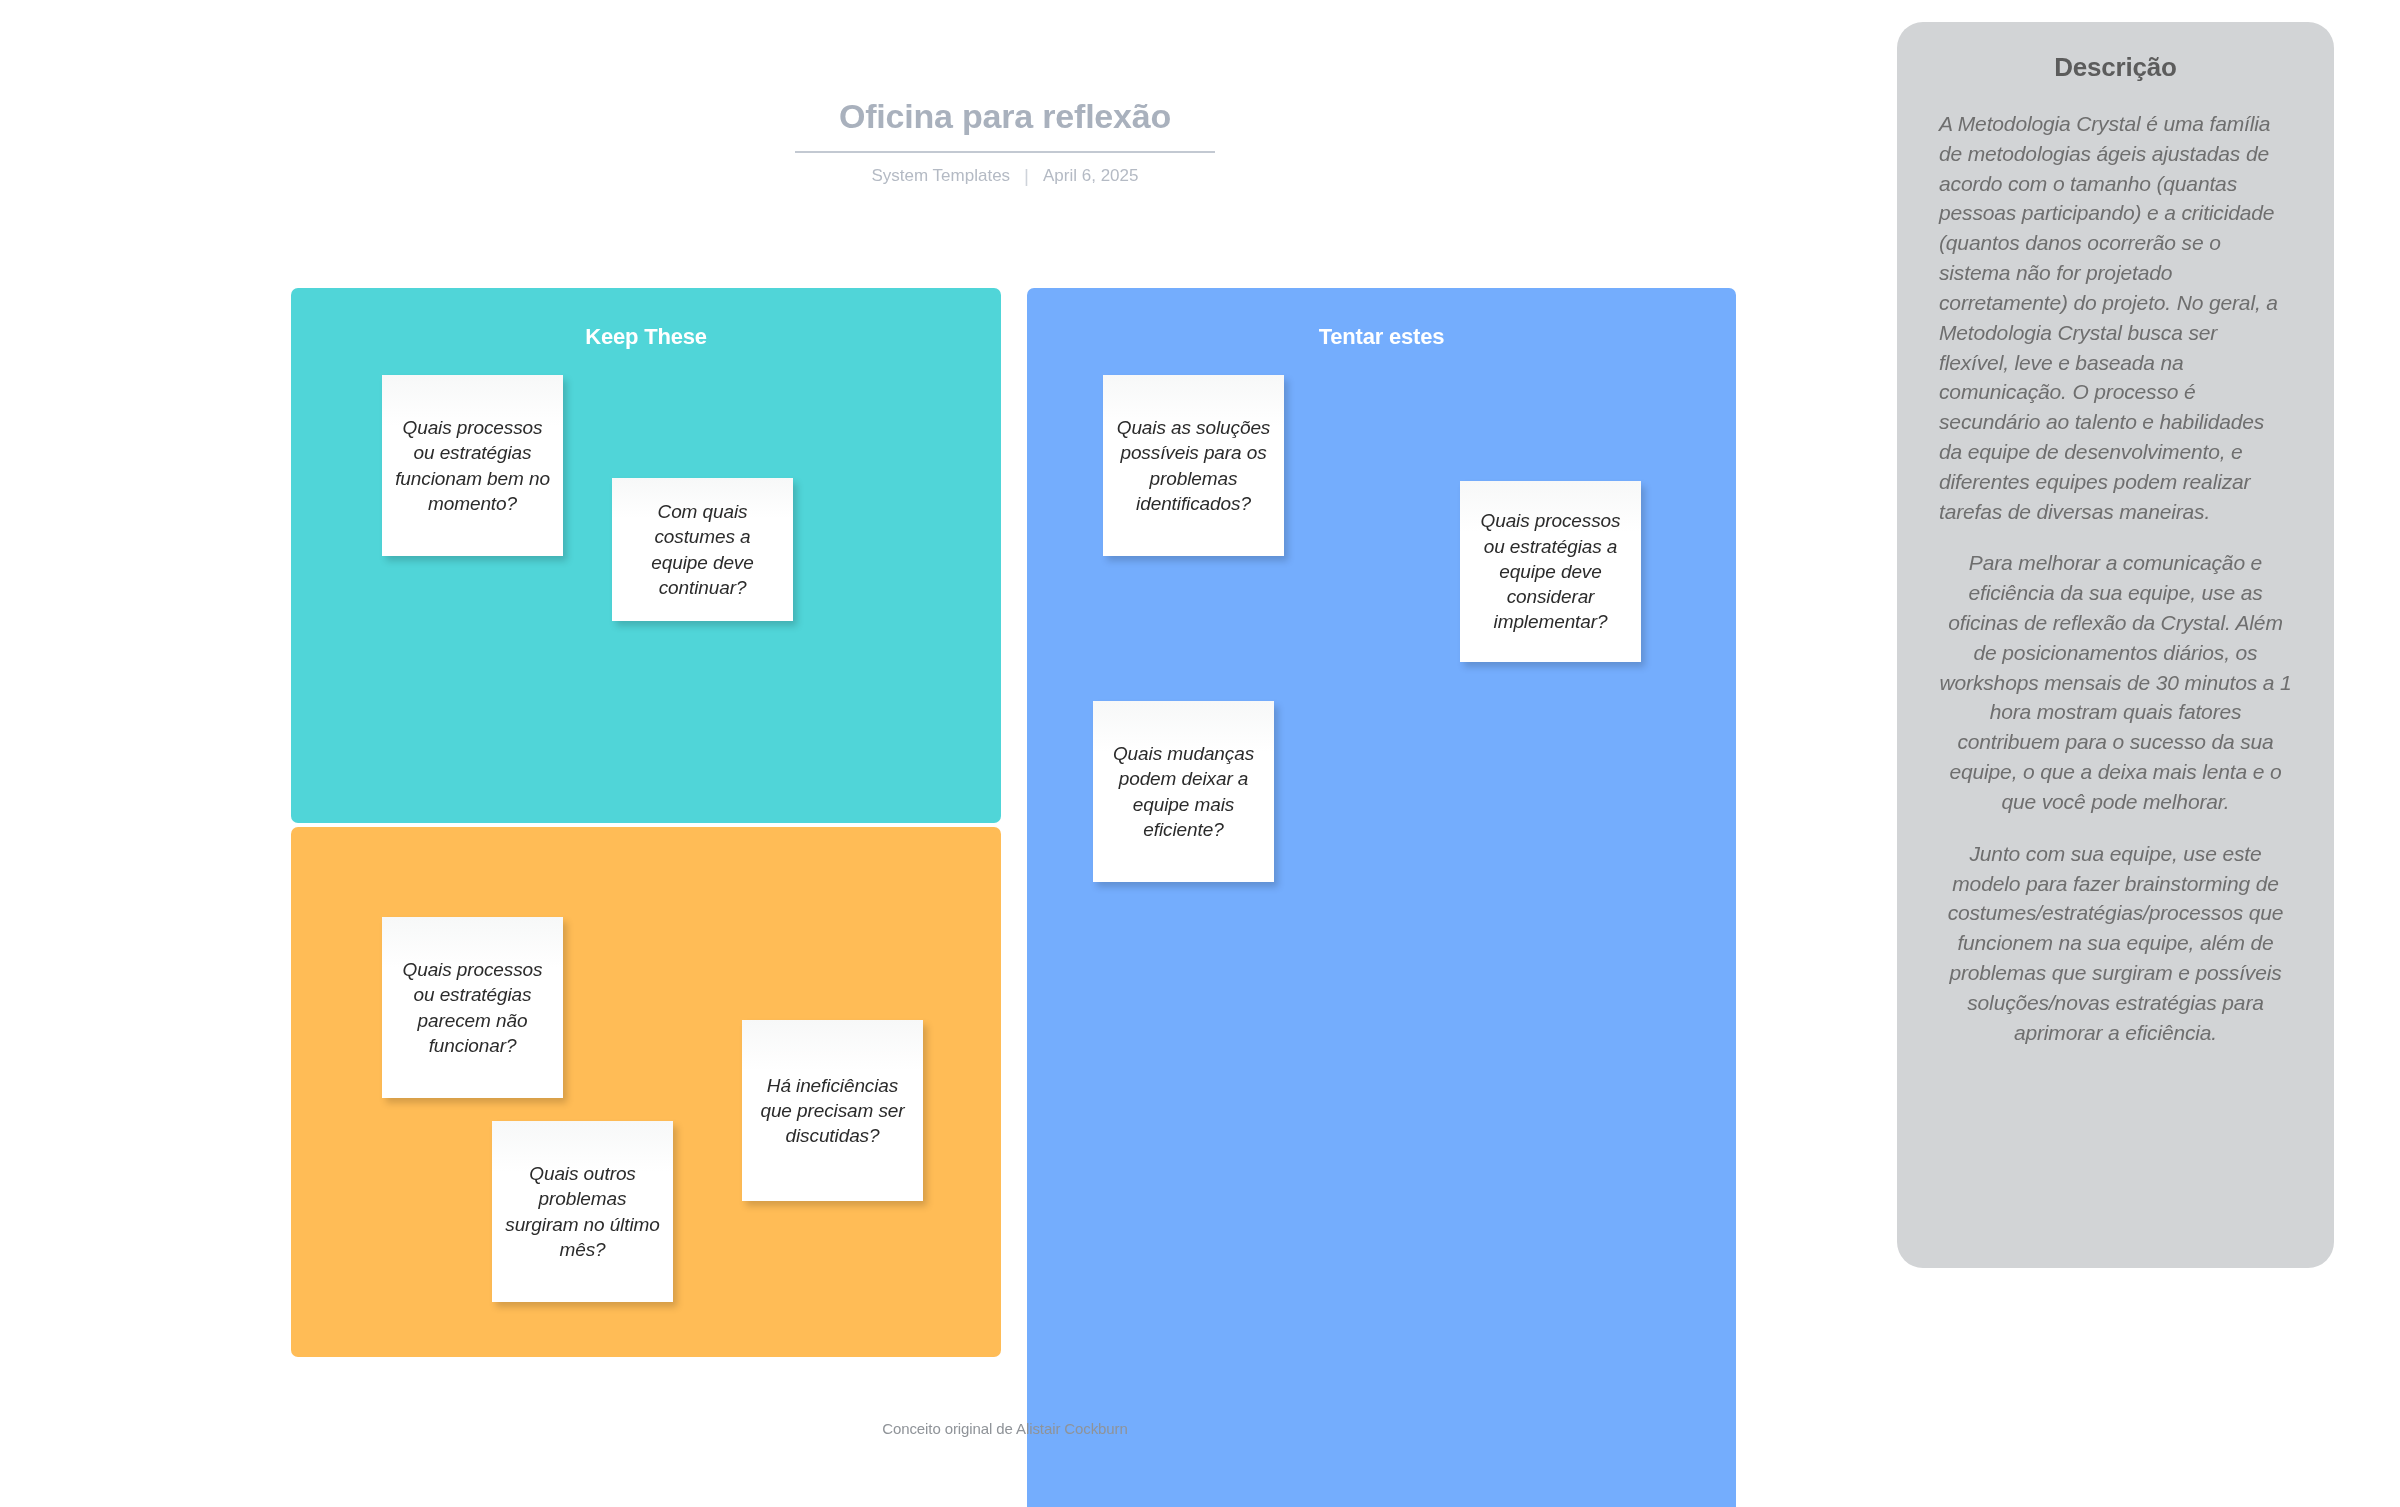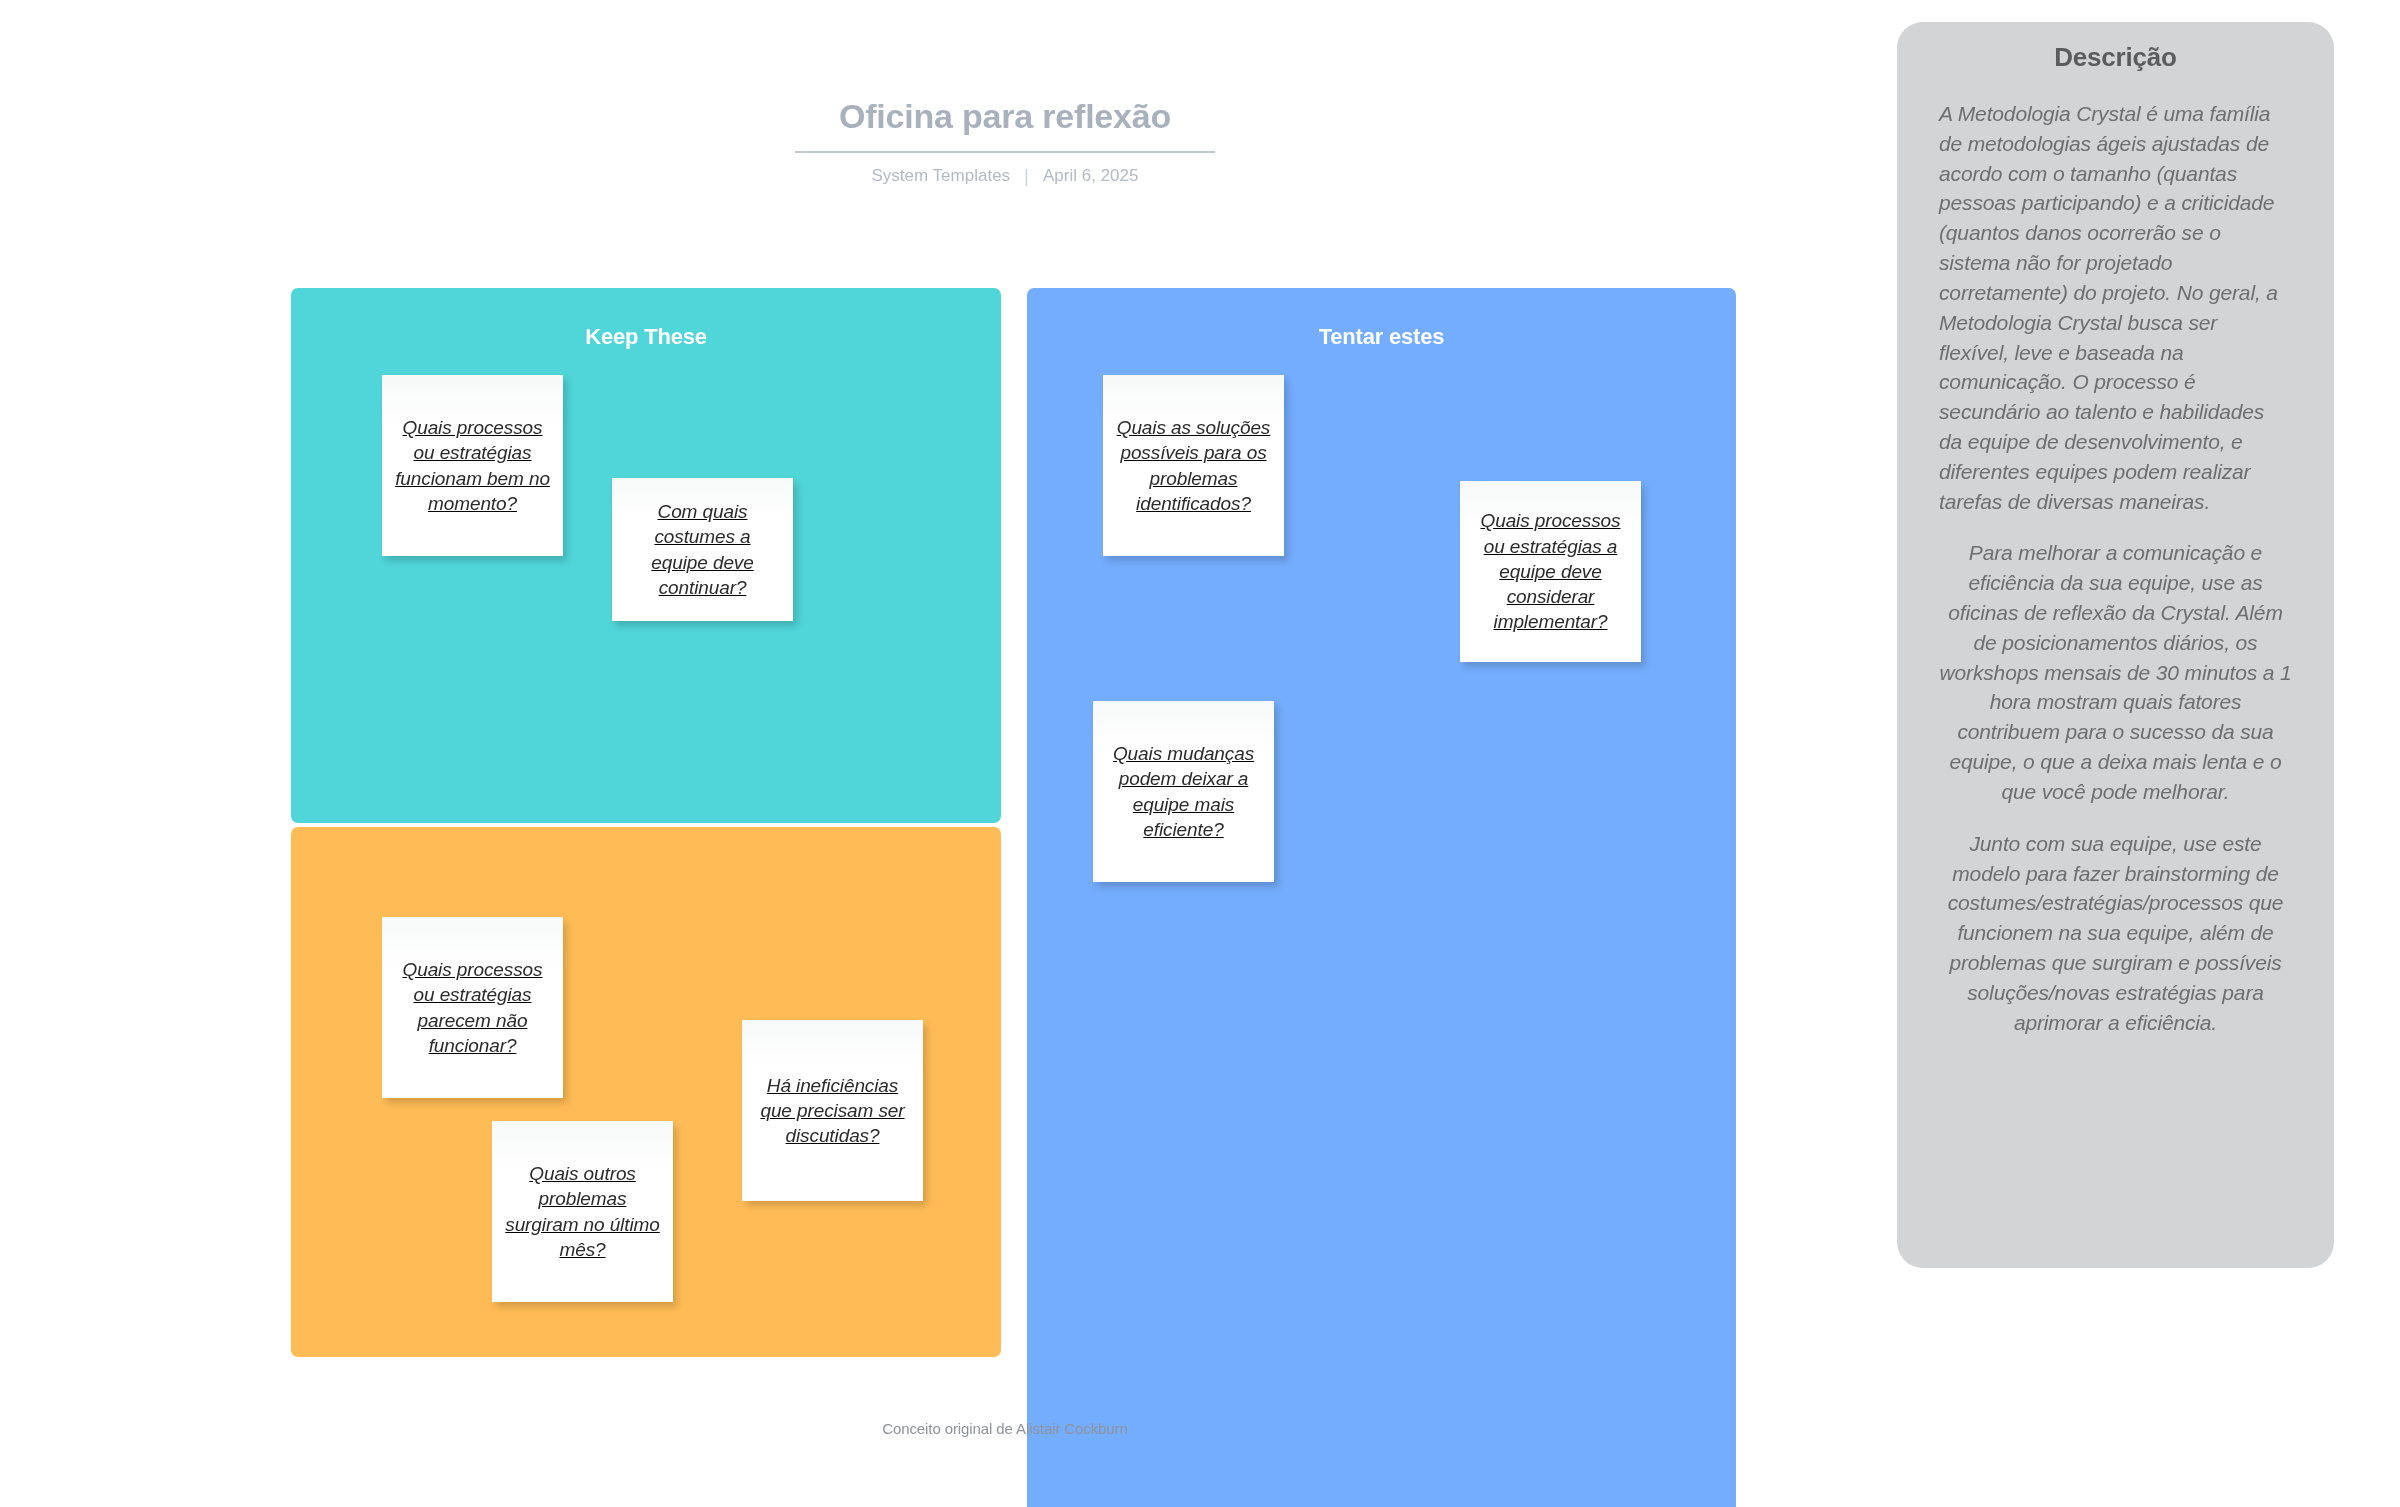--- a/index.html
+++ b/index.html
@@ -91,42 +91,41 @@
   
   .note {
     position: absolute;
     background: linear-gradient(#f7f8f8, #ffffff 28%);
     box-shadow: 4px 5px 7px rgba(0,0,0,0.17);
     display: flex;
     align-items: center;
     justify-content: flex-start;
     box-sizing: border-box;
     padding: 8px 12px;
-    text-decoration: underline;
   }
   .note-text {
     font-size: 19px;
     font-style: italic;
     color: #2b2b2b;
     text-align: center;
     line-height: 1.33;
     letter-spacing: -0.1px;
   }
 
   
   #description-card {
     position: absolute;
     left: 1897px;
     top: 22px;
     width: 437px;
     height: 1246px;
     background: #d2d4d6;
     border-radius: 26px;
     box-sizing: border-box;
-    padding: 20px 42px 0 42px;
+    padding: 30px 42px 0 42px;
   }
   #description-title {
     text-align: center;
     font-size: 26px;
     font-weight: bold;
     color: #5c5c5c;
     letter-spacing: -0.2px;
     margin-bottom: 26px;
   }
   .desc-p {

